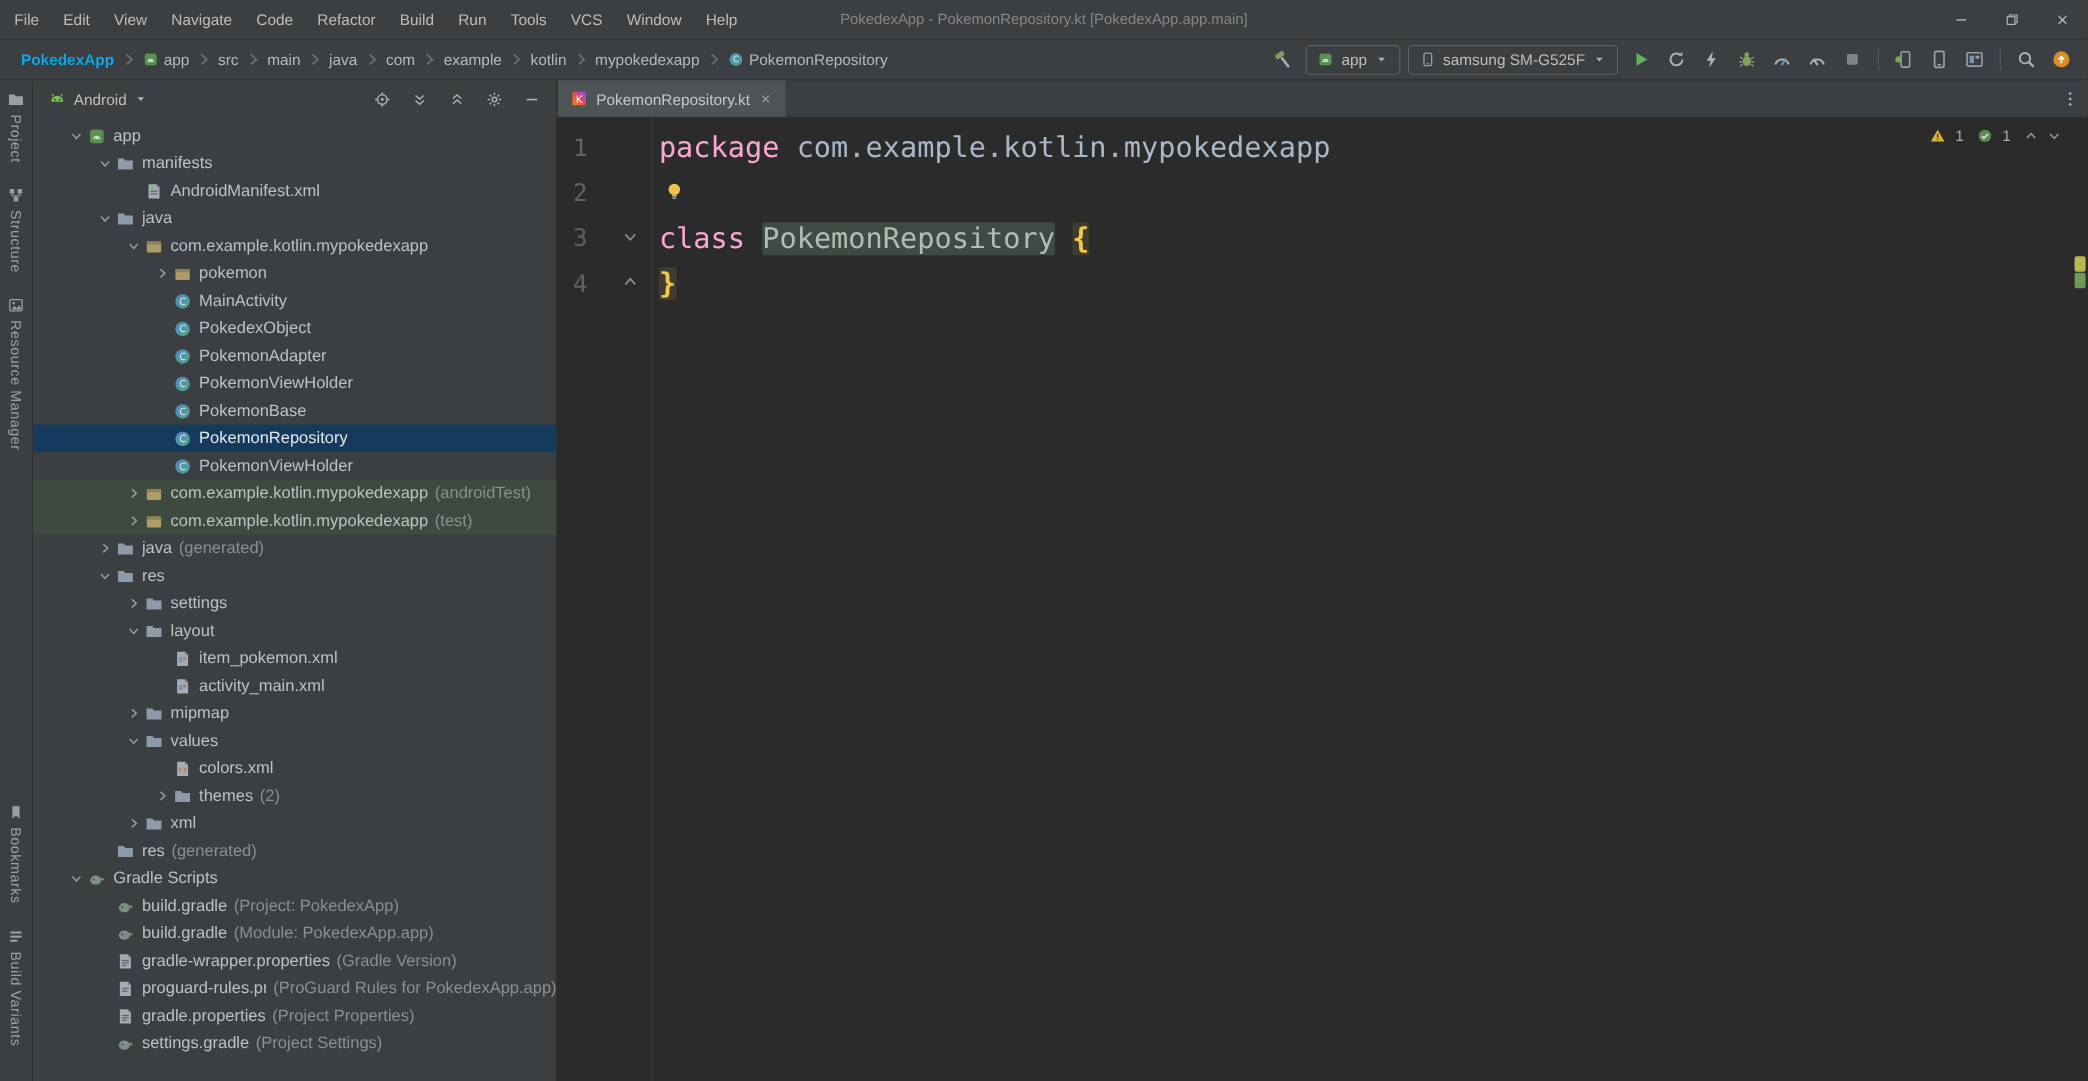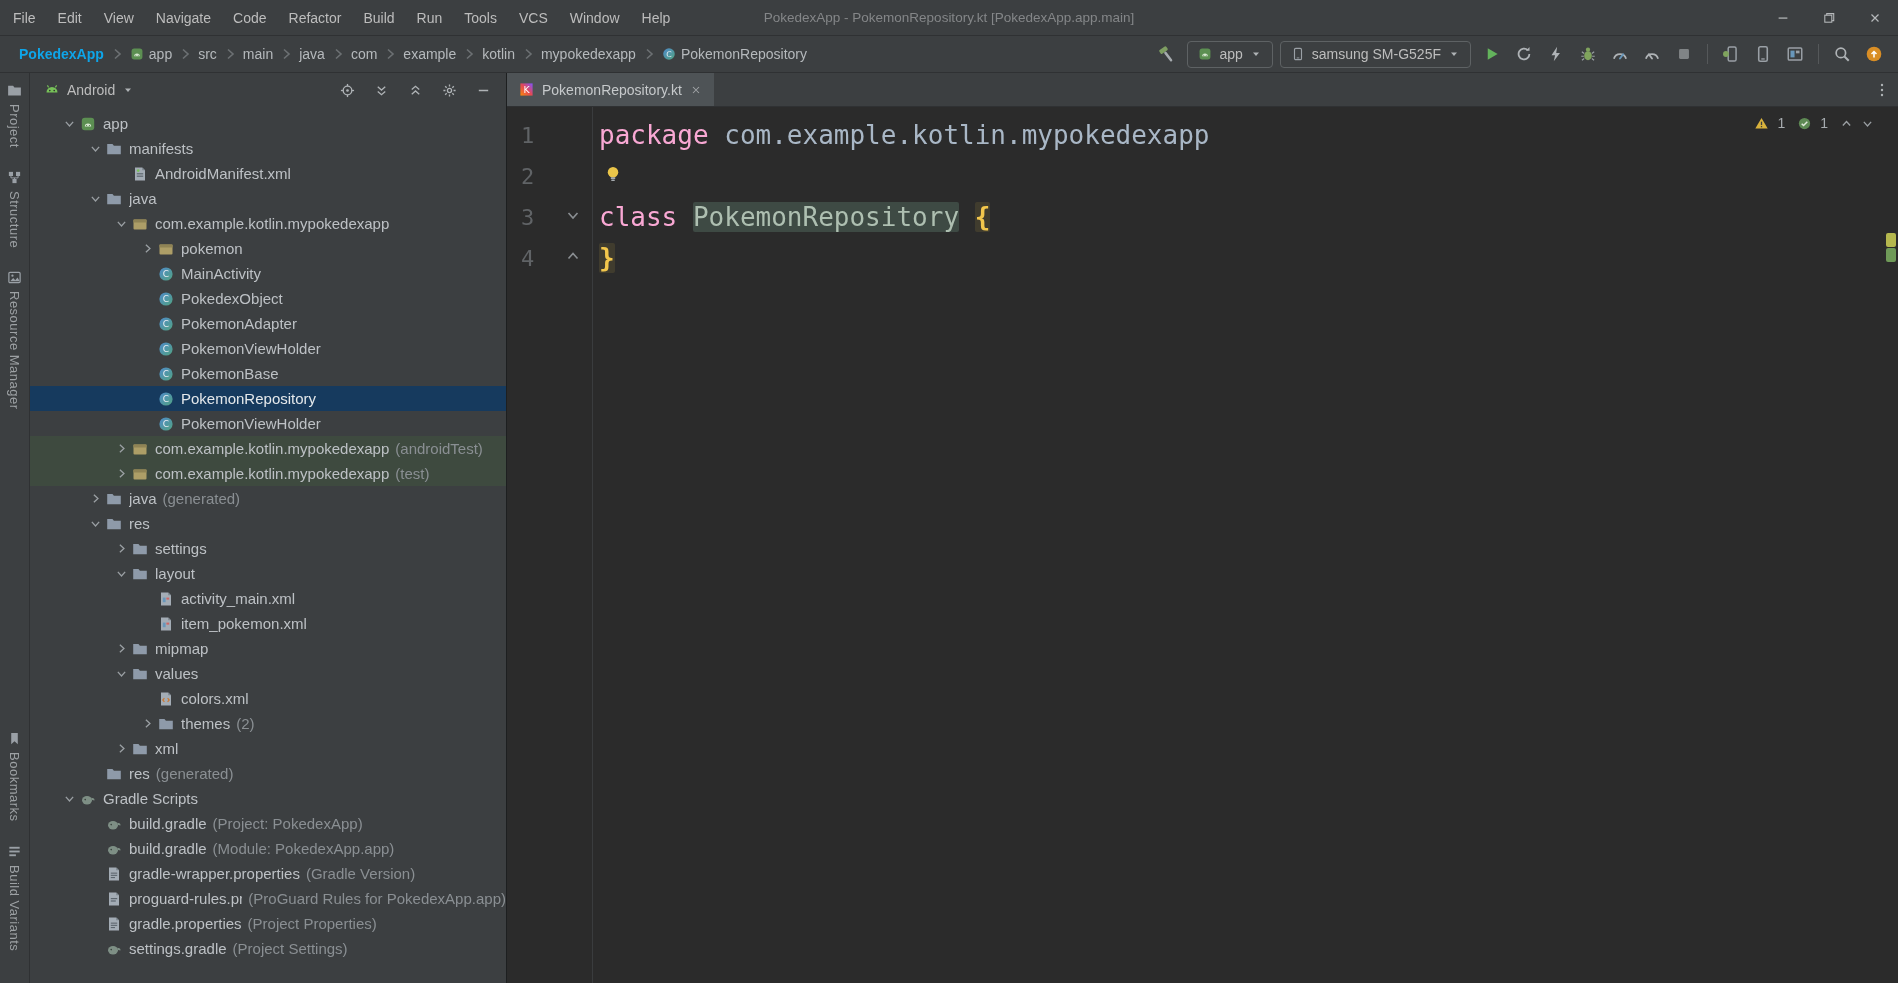--- a/index.html
+++ b/index.html
@@ -752,33 +752,33 @@
           <div class="tree-row" style="padding-left: 106px;">
             <span class="tree-arrow"></span>
             <span class="ic tree-icon">
               <svg viewBox="0 0 16 16">
                 <path d="M3 1.5h7.2L13 4.3v10.2H3z" fill="#A3ACB5"></path>
                 <path d="M10.2 1.5L13 4.3h-2.8z" fill="#7E878F"></path>
                 <rect x="4.8" y="6.6" width="2.8" height="4.6" fill="#6897BB"></rect>
                 <rect x="8.4" y="6.6" width="2.8" height="2" fill="#CC6666"></rect>
               </svg>
             </span>
-            <span class="tree-label">activity_main.xml</span>
+            <span class="tree-label">item_pokemon.xml</span>
           </div>
           <div class="tree-row" style="padding-left: 106px;">
             <span class="tree-arrow"></span>
             <span class="ic tree-icon">
               <svg viewBox="0 0 16 16">
                 <path d="M3 1.5h7.2L13 4.3v10.2H3z" fill="#A3ACB5"></path>
                 <path d="M10.2 1.5L13 4.3h-2.8z" fill="#7E878F"></path>
                 <rect x="4.8" y="6.6" width="2.8" height="4.6" fill="#6897BB"></rect>
                 <rect x="8.4" y="6.6" width="2.8" height="2" fill="#CC6666"></rect>
               </svg>
             </span>
-            <span class="tree-label">item_pokemon.xml</span>
+            <span class="tree-label">activity_main.xml</span>
           </div>
           <div class="tree-row" style="padding-left: 80px;">
             <span class="tree-arrow">
               <span class="ic s13">
                 <svg viewBox="0 0 16 16">
                   <path d="M6 3.5l5 4.5-5 4.5" fill="none" stroke="#9ba0a4" stroke-width="1.6"></path>
                 </svg>
               </span>
             </span>
             <span class="ic tree-icon">

